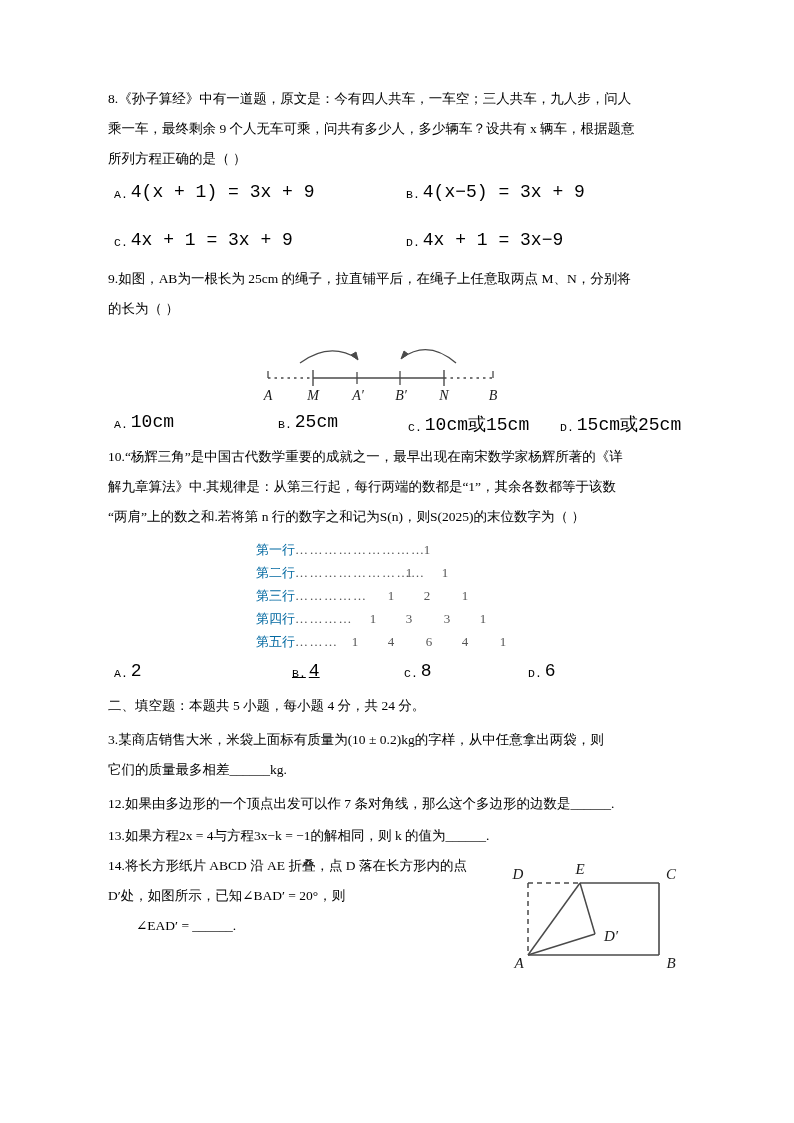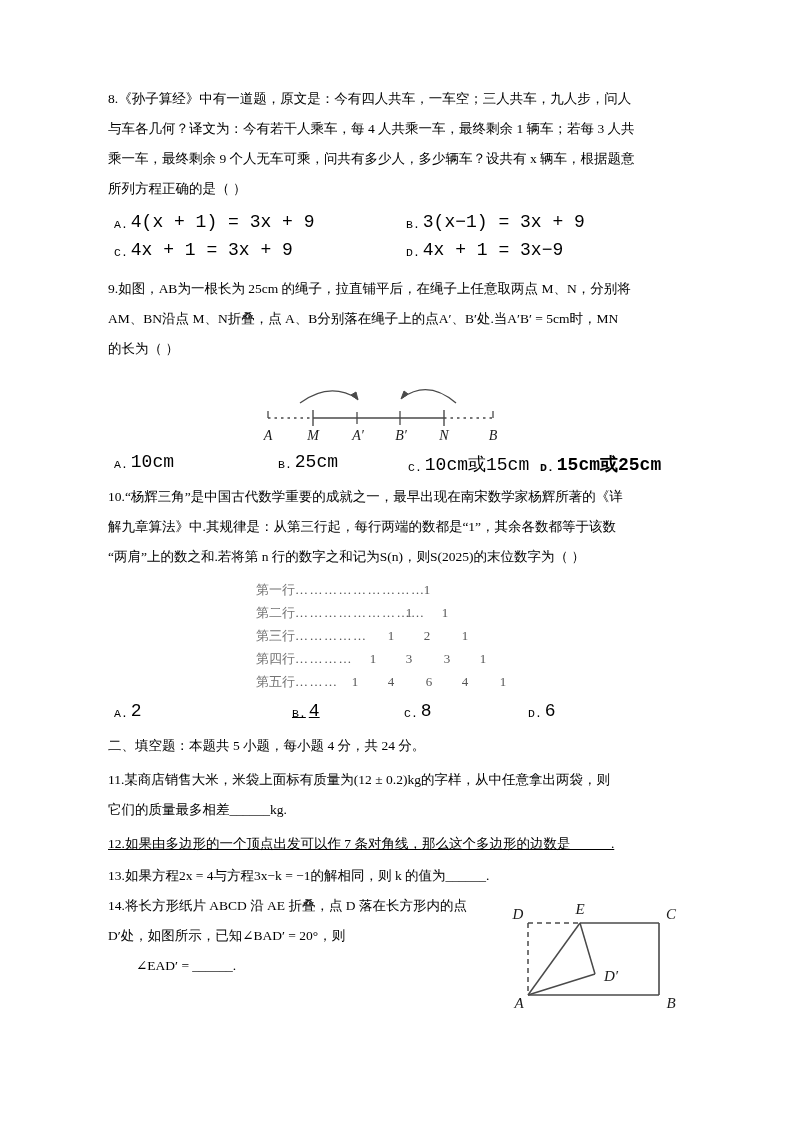--- a/index.html
+++ b/index.html
@@ -81,21 +81,21 @@
     line-height: 23px;
   }
   .prow {
     position: relative;
     height: 23px;
     white-space: nowrap;
   }
   .prow .rname {
     font-family: "Liberation Serif", serif;
     font-size: 13px;
-    color: #737373;
+    color: #0369a1;
   }
   .prow .leader {
     letter-spacing: 1.5px;
     font-size: 13px;
     color: #555555;
   }
   .prow .pnum {
     position: absolute;
     top: 0;
     font-family: "Liberation Serif", serif;
@@ -130,45 +130,43 @@
   .q14fig svg { position: absolute; left: 0; top: 0; }
 </style>
 </head>
 <body>
 
 <div class="page">
  <div class="content">
 
   <div class="qblock">
     <div class="qline">8.《孙子算经》中有一道题，原文是：今有四人共车，一车空；三人共车，九人步，问人</div>
-    <div class="qline">与车各几何？译文为：今有若干人乘车，每 4 人共乘一车，最终剩余 1 辆车；若每 3 人共</div>
     <div class="qline">乘一车，最终剩余 9 个人无车可乘，问共有多少人，多少辆车？设共有 x 辆车，根据题意</div>
     <div class="qline">所列方程正确的是（      ）</div>
   </div>
 
   <div class="opts" style="margin-top:8px;">
     <div class="opt" style="left:6px;">
       <span class="lbl">A.</span><span class="body">4(x + 1) = 3x + 9</span>
     </div>
     <div class="opt" style="left:298px;">
-      <span class="lbl">B.</span><span class="body">3(x−1) = 3x + 9</span>
-    </div>
-  </div>
-  <div class="opts" style="margin-top:0;">
+      <span class="lbl">B.</span><span class="body">4(x−5) = 3x + 9</span>
+    </div>
+  </div>
+  <div class="opts" style="margin-top:20px;">
     <div class="opt" style="left:6px;">
       <span class="lbl">C.</span><span class="body">4x + 1 = 3x + 9</span>
     </div>
     <div class="opt" style="left:298px;">
       <span class="lbl">D.</span><span class="body">4x + 1 = 3x−9</span>
     </div>
   </div>
 
   <div class="qblock" style="margin-top:6px;">
     <div class="qline">9.如图，AB为一根长为 25cm 的绳子，拉直铺平后，在绳子上任意取两点 M、N，分别将</div>
-    <div class="qline">AM、BN沿点 M、N折叠，点 A、B分别落在绳子上的点A′、B′处.当A′B′ = 5cm时，MN</div>
     <div class="qline">的长为（      ）</div>
   </div>
 
   <div class="ropefig">
     <svg width="578" height="78" viewBox="0 0 578 78">
 
       <line x1="160" y1="48" x2="205" y2="48" stroke="#4a4a4a" stroke-width="1.3" stroke-dasharray="2.5,4"></line>
       <line x1="336" y1="48" x2="385" y2="48" stroke="#4a4a4a" stroke-width="1.3" stroke-dasharray="2.5,4"></line>
 
       <line x1="205" y1="48" x2="336" y2="48" stroke="#4a4a4a" stroke-width="1.4"></line>
@@ -198,21 +196,21 @@
   <div class="opts" style="margin-top:4px;">
     <div class="opt" style="left:6px;">
       <span class="lbl">A.</span><span class="body">10cm</span>
     </div>
     <div class="opt" style="left:170px;">
       <span class="lbl">B.</span><span class="body">25cm</span>
     </div>
     <div class="opt" style="left:300px;">
       <span class="lbl">C.</span><span class="body">10cm或15cm</span>
     </div>
-    <div class="opt" style="left:432px;font-weight:bold;">
+    <div class="opt" style="left:452px;">
       <span class="lbl">D.</span><span class="body">15cm或25cm</span>
     </div>
   </div>
 
   <div class="qblock" style="margin-top:2px;">
     <div class="qline">10.“杨辉三角”是中国古代数学重要的成就之一，最早出现在南宋数学家杨辉所著的《详</div>
     <div class="qline">解九章算法》中.其规律是：从第三行起，每行两端的数都是“1”，其余各数都等于该数</div>
     <div class="qline">“两肩”上的数之和.若将第 n 行的数字之和记为S(n)，则S(2025)的末位数字为（      ）</div>
   </div>
 
@@ -260,25 +258,25 @@
       <span class="lbl">C.</span><span class="body">8</span>
     </div>
     <div class="opt" style="left:420px;">
       <span class="lbl">D.</span><span class="body">6</span>
     </div>
   </div>
 
   <div class="sechead">二、填空题：本题共 5 小题，每小题 4 分，共 24 分。</div>
 
   <div class="qblock" style="margin-top:4px;">
-    <div class="qline">11.某商店销售大米，米袋上面标有质量为(12 ± 0.2)kg的字样，从中任意拿出两袋，则</div>
+    <div class="qline">3.某商店销售大米，米袋上面标有质量为(10 ± 0.2)kg的字样，从中任意拿出两袋，则</div>
     <div class="qline">它们的质量最多相差______kg.</div>
   </div>
 
-  <div class="qblock" style="margin-top:4px;text-decoration:underline;">
+  <div class="qblock" style="margin-top:4px;">
     <div class="qline">12.如果由多边形的一个顶点出发可以作 7 条对角线，那么这个多边形的边数是______.</div>
   </div>
 
   <div class="qblock" style="margin-top:2px;">
     <div class="qline">13.如果方程2x = 4与方程3x−k = −1的解相同，则 k 的值为______.</div>
   </div>
 
   <div class="q14wrap" style="">
     <div class="q14text">
       <div class="qline">14.将长方形纸片 ABCD 沿 AE 折叠，点 D 落在长方形内的点</div>

